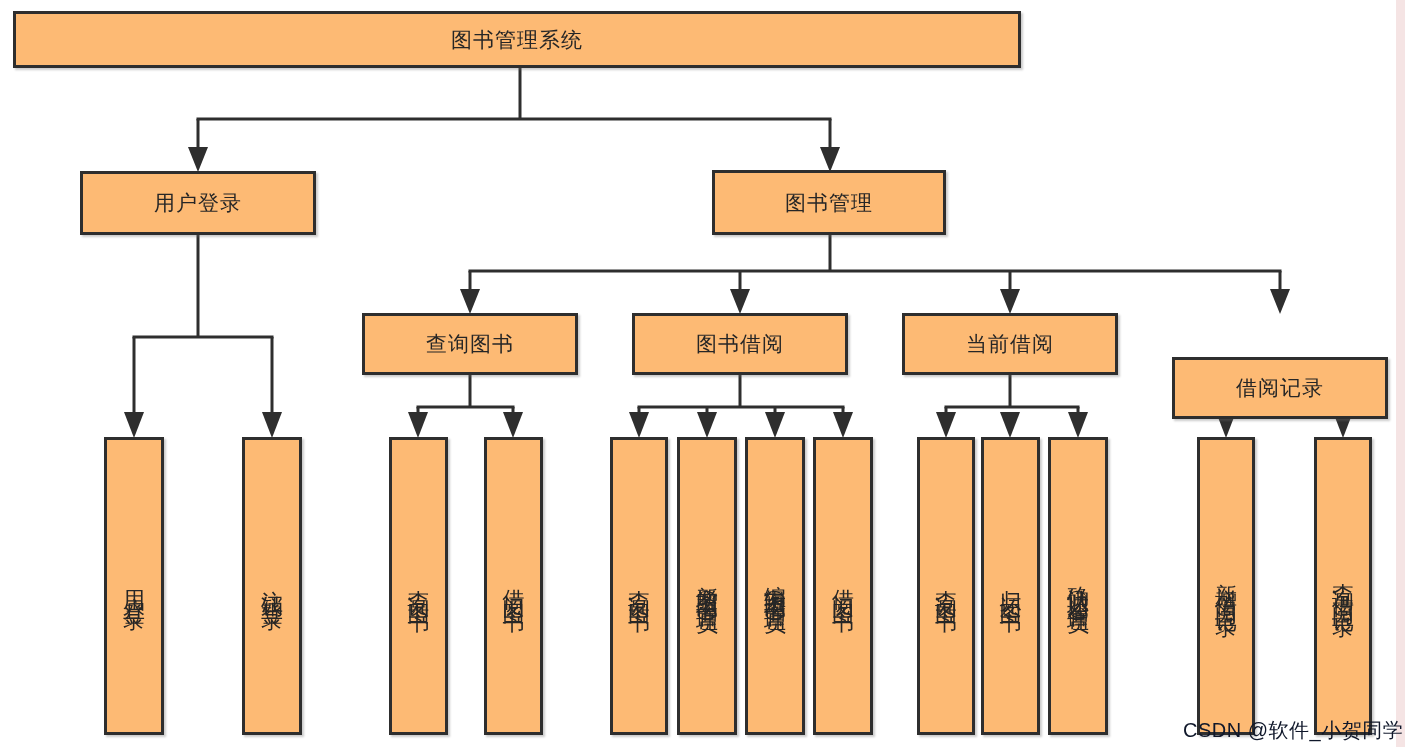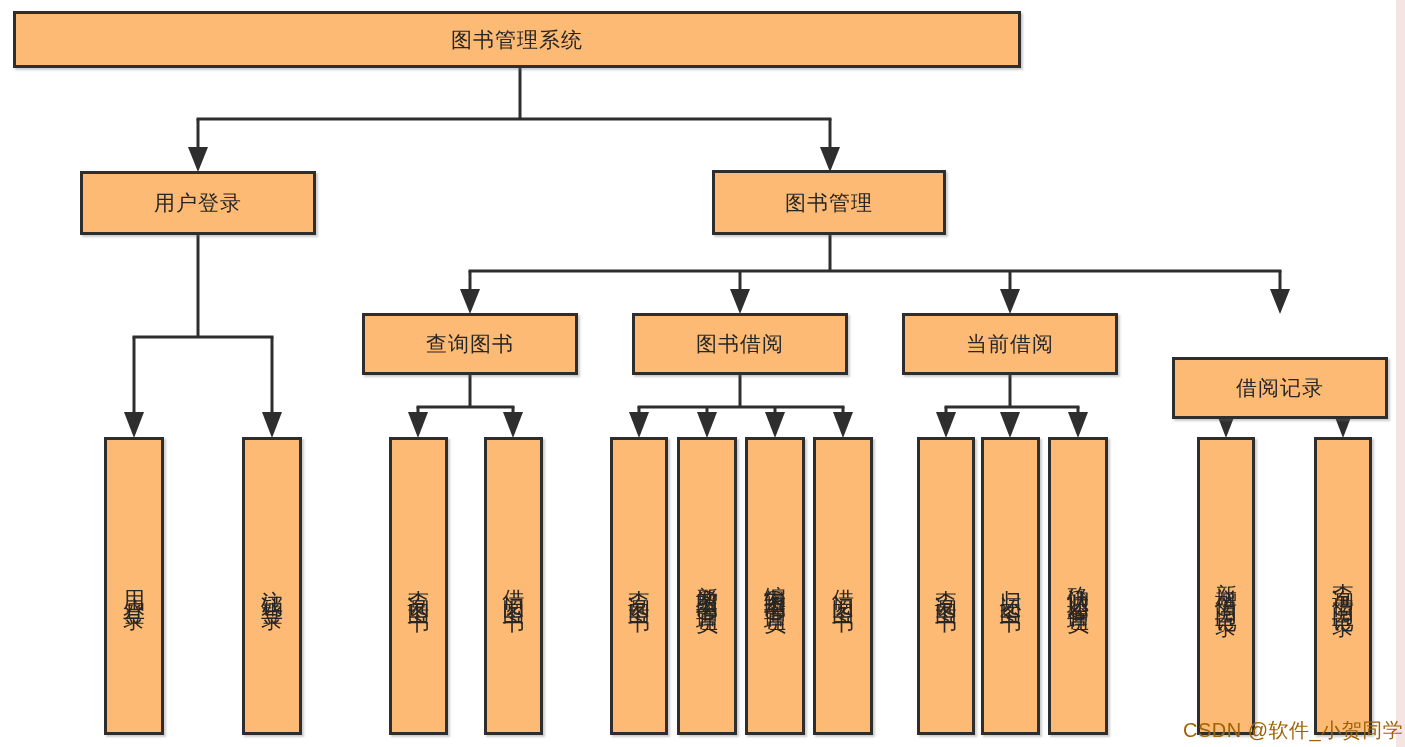--- a/index.html
+++ b/index.html
@@ -40,21 +40,21 @@
     color: #262626;
     letter-spacing: 7px;
     line-height: 1;
     white-space: nowrap;
   }
   .watermark {
     position: absolute;
     left: 1183px;
     top: 717px;
     font-size: 20px;
-    color: #a16207;
+    color: #0f172a;
     letter-spacing: 0.5px;
     white-space: nowrap;
     z-index: 6;
   }
   .edge-strip {
     position: absolute;
     right: 0; top: 0;
     width: 9px; height: 747px;
     background: #f5e4e4;
     z-index: 5;

